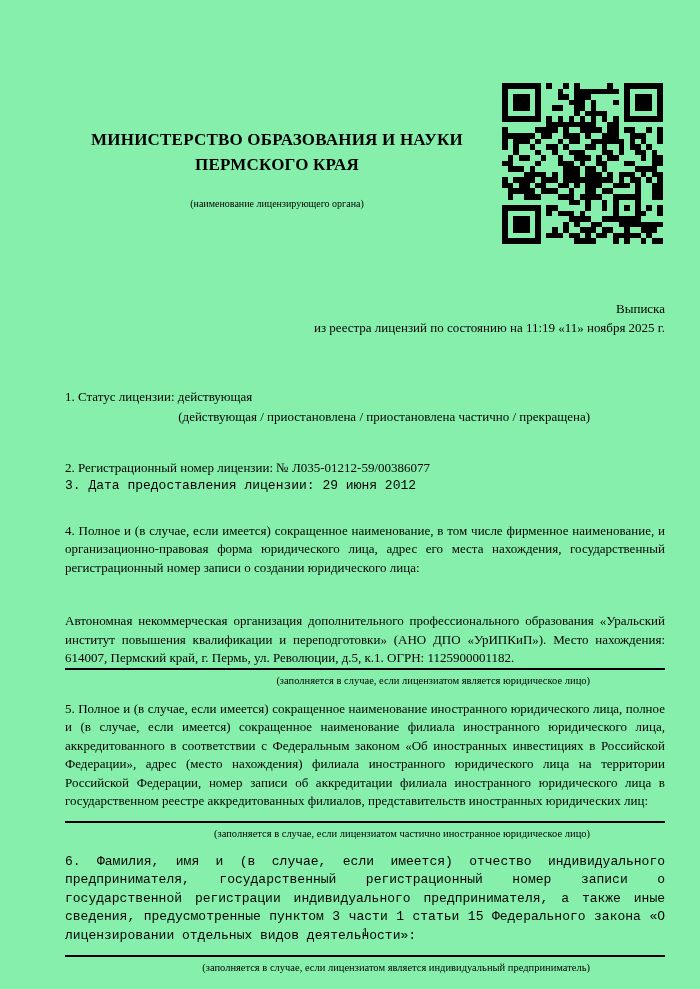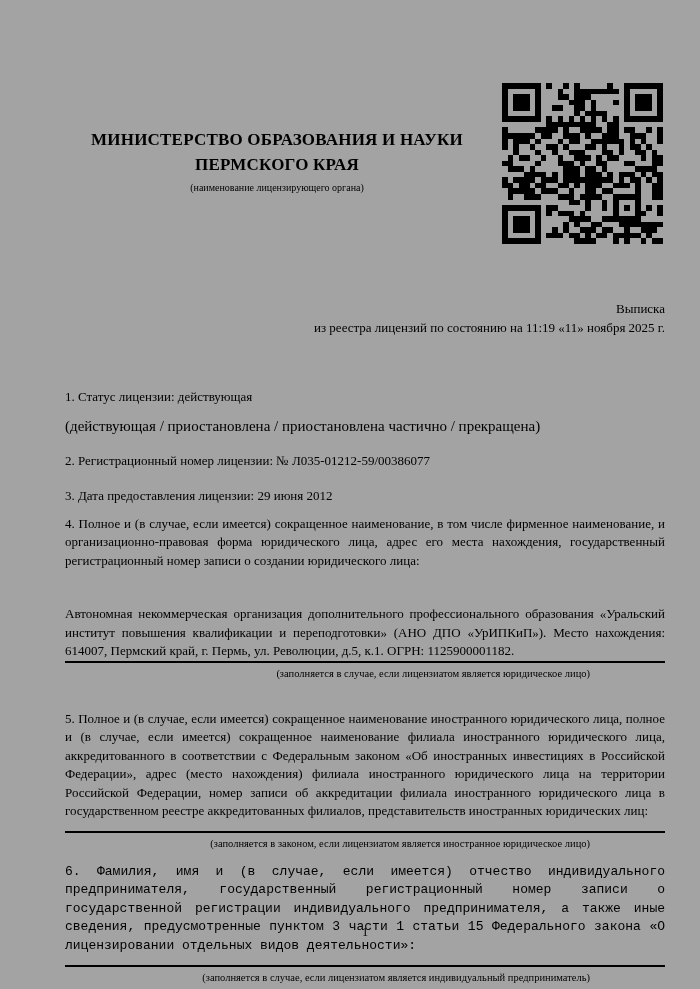--- a/index.html
+++ b/index.html
@@ -1,37 +1,37 @@
 <!DOCTYPE html>
 <html><head>
 <meta charset="utf-8">
 <style>
   html,body{margin:0;padding:0;background:#e8e8e8;}
   .page{
     position:relative;
     width:700px;height:989px;
-    background:#a3a3a3;
+    background:#86efac;
     font-family:"Liberation Serif","DejaVu Serif",serif;
     color:#000;
     overflow:hidden;
     margin:0 auto;
   }
   .qr{position:absolute;left:502px;top:83px;width:161px;height:161px;}
   .header{position:absolute;left:65px;top:127px;width:424px;text-align:center;}
   .org-name{font-size:17px;font-weight:bold;line-height:25px;letter-spacing:.2px;}
-  .org-caption{font-size:10px;line-height:13px;margin-top:4px;}
+  .org-caption{font-size:10px;line-height:13px;margin-top:20px;}
   .title-block{position:absolute;left:65px;top:300px;width:600px;text-align:right;font-size:13px;line-height:18.5px;}
   .body{position:absolute;left:65px;top:388px;width:600px;font-size:13px;line-height:18.5px;}
-  .note{font-size:15px;line-height:14px;width:525px;text-align:left;margin-top:12px;}
+  .note{font-size:13px;line-height:14px;width:525px;text-align:right;margin-top:3px;}
   .caption{font-size:10.5px;line-height:13px;width:525px;text-align:right;margin-top:4px;}
-  .item-2{margin-top:19px;}
-  .item-3{margin-top:17px;}
+  .item-2{margin-top:35px;}
+  .item-3{font-family:Liberation Mono, monospace;}
   .para{text-align:justify;text-justify:inter-word;margin-top:35px;}
-  .para-4{margin-top:9px;}
-  .para-5{margin-top:30px;}
+  .para-4{margin-top:26px;}
+  .para-5{margin-top:13px;}
   .para-6{margin-top:13px;font-family:Liberation Mono, monospace;}
   .rule{border-top:2px solid #000;height:0;}
   .rule-5{margin-top:10px;}
   .rule-6{margin-top:10px;}
   .item-7{margin-top:16px;}
   .page-number{position:absolute;left:65px;top:925px;width:600px;text-align:center;font-size:12.5px;}
 </style>
 </head>
 <body>
 
@@ -503,21 +503,21 @@
 
     <div class="item-3">3. Дата предоставления лицензии: 29 июня 2012</div>
 
     <div class="para para-4">4. Полное и (в случае, если имеется) сокращенное наименование, в том числе фирменное наименование, и организационно-правовая форма юридического лица, адрес его места нахождения, государственный регистрационный номер записи о создании юридического лица:</div>
     <div class="para">Автономная некоммерческая организация дополнительного профессионального образования «Уральский институт повышения квалификации и переподготовки» (АНО ДПО «УрИПКиП»). Место нахождения: 614007, Пермский край, г. Пермь, ул. Революции, д.5, к.1. ОГРН: 1125900001182.</div>
     <div class="rule"></div>
     <div class="caption">(заполняется в случае, если лицензиатом является юридическое лицо)</div>
 
     <div class="para para-5">5. Полное и (в случае, если имеется) сокращенное наименование иностранного юридического лица, полное и (в случае, если имеется) сокращенное наименование филиала иностранного юридического лица, аккредитованного в соответствии с Федеральным законом «Об иностранных инвестициях в Российской Федерации», адрес (место нахождения) филиала иностранного юридического лица на территории Российской Федерации, номер записи об аккредитации филиала иностранного юридического лица в государственном реестре аккредитованных филиалов, представительств иностранных юридических лиц:</div>
     <div class="rule rule-5"></div>
-    <div class="caption">(заполняется в законом, если лицензиатом является иностранное юридическое лицо)</div>
+    <div class="caption">(заполняется в случае, если лицензиатом частично иностранное юридическое лицо)</div>
 
     <div class="para para-6">6. Фамилия, имя и (в случае, если имеется) отчество индивидуального предпринимателя, государственный регистрационный номер записи о государственной регистрации индивидуального предпринимателя, а также иные сведения, предусмотренные пунктом 3 части 1 статьи 15 Федерального закона «О лицензировании отдельных видов деятельности»:</div>
     <div class="rule rule-6"></div>
     <div class="caption">(заполняется в случае, если лицензиатом является индивидуальный предприниматель)</div>
 
     <div class="item-7">7. Идентификационный номер налогоплательщика: 5904988880</div>
 
   </div>
 
   <div class="page-number">1</div>

